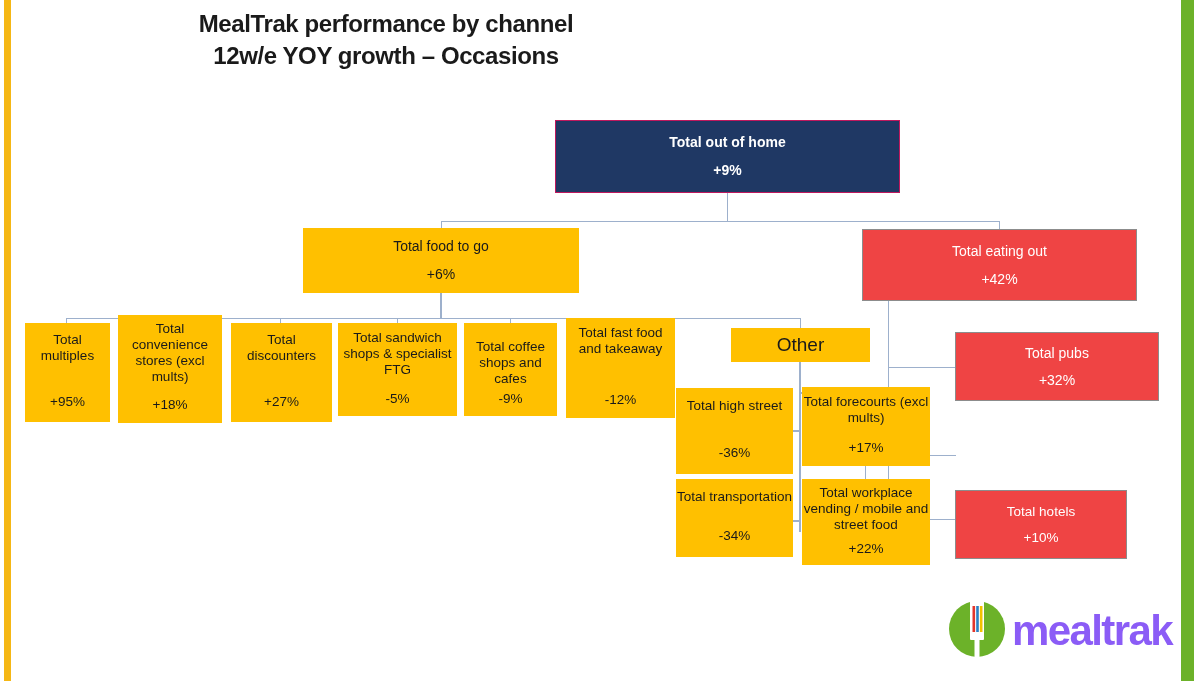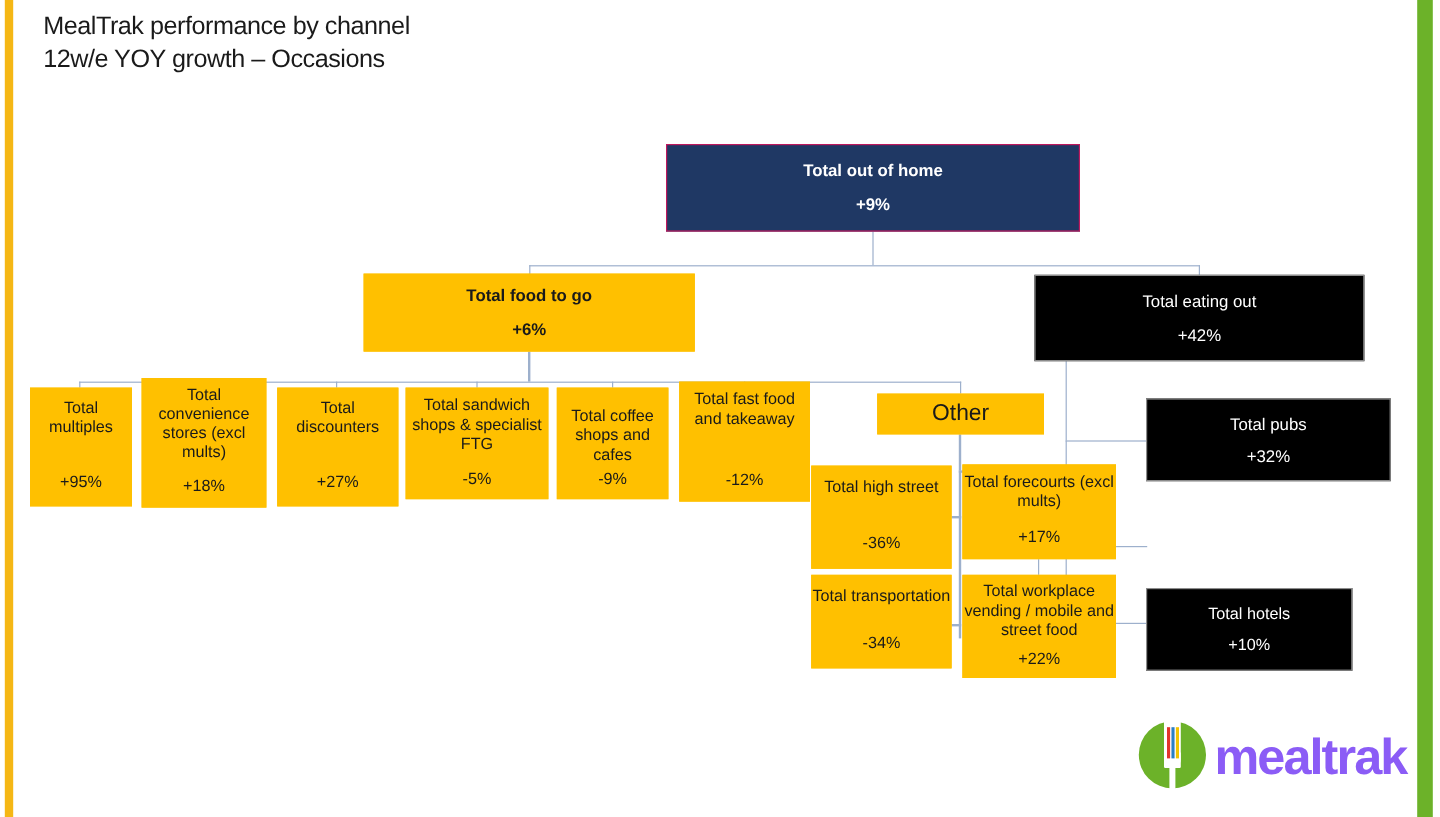--- a/index.html
+++ b/index.html
@@ -13,22 +13,22 @@
   }
   #slide{position:absolute;left:0;top:0;width:1200px;height:681px;background:#fff;}
 
   
   .edge-left{position:absolute;left:4px;top:0;width:7px;height:681px;background:#F5B715;}
   .edge-right{position:absolute;left:1181px;top:0;width:13px;height:681px;background:#6CB229;}
 
   
   .title{
     position:absolute;left:36px;top:8px;width:700px;
-    font-size:21px;font-weight:normal;color:#1a1a1a;
-    line-height:1.32;letter-spacing:-0.4px;
+    font-size:24px;font-weight:bold;color:#1a1a1a;
+    line-height:1.32;letter-spacing:-0.4px;text-align:center;
   }
   .title .l2{display:block;}
 
   
   .twc-logo{position:absolute;left:952px;top:10px;width:212px;}
   .twc-word{
     font-size:73px;font-weight:bold;color:#2C3E50;
     line-height:0.92;letter-spacing:-4px;text-align:left;
     margin-left:4px;
   }
@@ -51,22 +51,22 @@
   .node{
     position:absolute;box-sizing:border-box;
     display:flex;flex-direction:column;align-items:center;justify-content:center;
     text-align:center;line-height:1.18;
     z-index:3;
   }
   .node .lbl{display:block;}
   .node .val{display:block;}
   .node.navy{background:#1F3864;color:#ffffff;font-weight:bold;border:1px solid #be185d;}
   .node.amber{background:#FFC000;color:#1a1a1a;border:1px solid #FFC000;}
-  .node.amber.bold{font-weight:bold;}
-  .node.gray{background:#000000;color:#ffffff;border:1px solid #8c8c8c;}
+  .node.amber.bold{font-weight:normal;}
+  .node.gray{background:#ef4444;color:#ffffff;border:1px solid #8c8c8c;}
 
   
   .ln{position:absolute;background:#9DB0CC;z-index:1;}
   .lnh{height:1px;}
   .lnv{width:1px;}
   .ln2h{height:2px;}
   .ln2v{width:2px;}
 </style>
 </head>
 <body>

